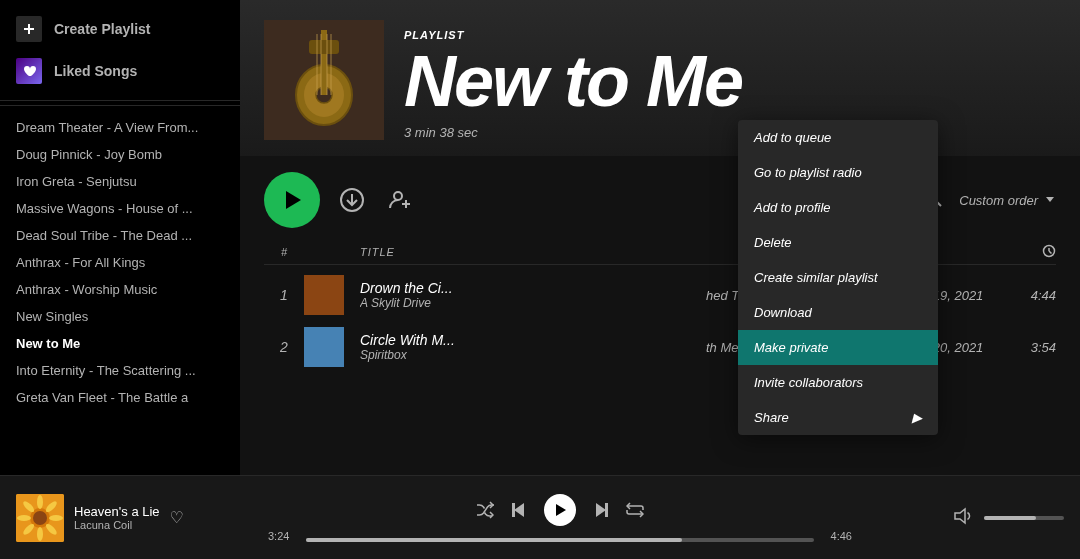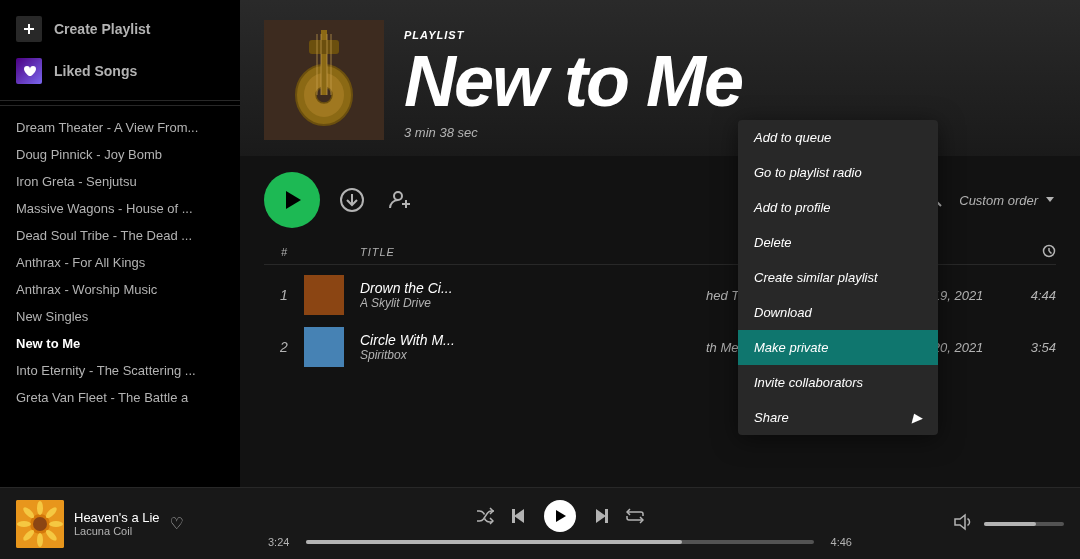--- a/index.html
+++ b/index.html
@@ -269,21 +269,21 @@
       cursor: pointer;
       display: flex;
       align-items: center;
       justify-content: space-between;
       white-space: nowrap;
     }
     .menu-item.highlighted { background: #0f766e; }
 
     
     .bottom-player {
-      height: 72px;
+      height: 84px;
       background: #181818;
       border-top: 1px solid #282828;
       display: flex;
       align-items: center;
       padding: 0 16px;
       gap: 12px;
       flex-shrink: 0;
     }
 
     .player-track-info {
@@ -356,21 +356,21 @@
       height: 32px;
       background: #fff;
       border-radius: 50%;
       color: #000;
       font-size: 14px;
     }
 
     .player-progress {
       width: 100%;
       display: flex;
-      align-items: center;
+      align-items: flex-end;
       gap: 8px;
     }
 
     .progress-time {
       font-size: 11px;
       color: #b3b3b3;
       width: 30px;
       flex-shrink: 0;
     }
 

